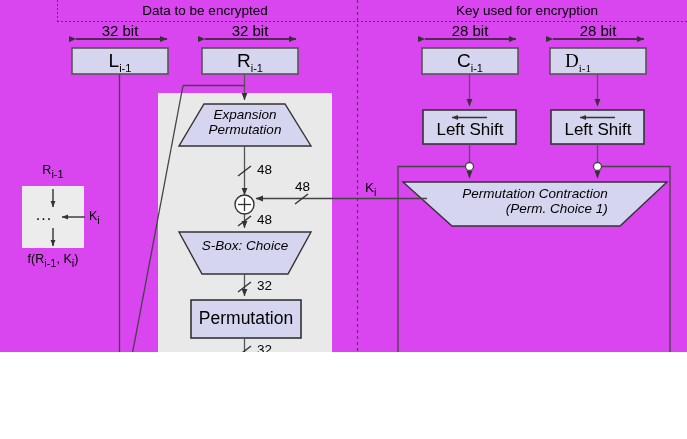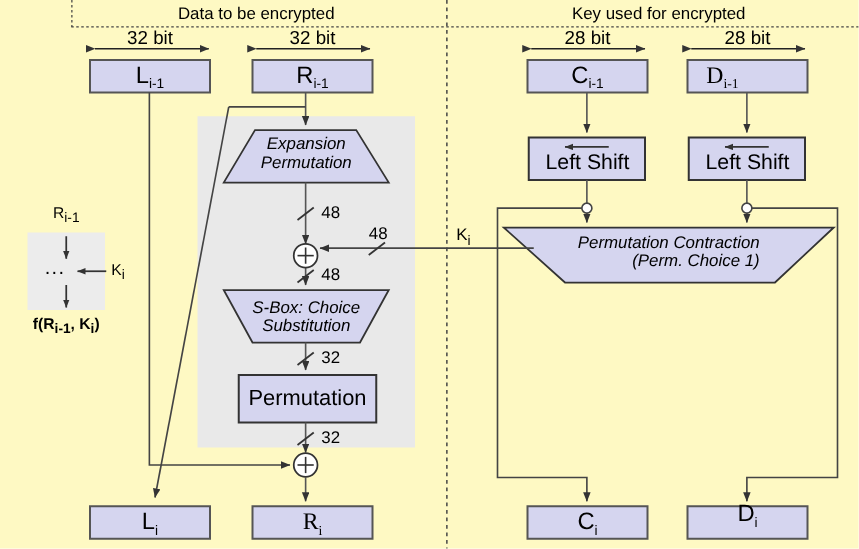--- a/index.html
+++ b/index.html
@@ -1,17 +1,17 @@
 <!DOCTYPE html>
 <html><head>
 <meta charset="utf-8">
 <style>
   html,body{margin:0;padding:0;background:#ffffff;}
   body{font-family:"Liberation Sans","DejaVu Sans",sans-serif;}
-  #stage{position:relative;width:687px;height:439px;background:#fef9c3;overflow:hidden;}
+  #stage{position:relative;width:687px;height:352px;background:#d946ef;overflow:hidden;}
   #svgroot{position:absolute;left:0;top:0;width:687px;height:439px;}
 
   .lbl{position:absolute;color:#000;font-family:"Liberation Sans","DejaVu Sans",sans-serif;white-space:nowrap;}
   .hdr{font-size:13.5px;}
   .bitlbl{font-size:15px;}
   .boxlbl{font-size:19px;}
   .sub{font-size:11px;vertical-align:sub;}
   .shapelbl{font-size:13.5px;line-height:15px;text-align:center;font-style:italic;}
   .numlbl{font-size:13.5px;}
   .kilbl{font-size:13.5px;}
@@ -134,21 +134,21 @@
     </g>
 
     <g stroke="#333" stroke-width="1.4" fill="none">
       <line x1="53" y1="189" x2="53" y2="207" marker-end="url(#ahs)"></line>
       <line x1="53" y1="228" x2="53" y2="246" marker-end="url(#ahs)"></line>
       <line x1="85" y1="217" x2="62" y2="217" marker-end="url(#ahs)"></line>
     </g>
   </svg>
 
   <div class="lbl hdr ctr" style="left:205px;top:3px;">Data to be encrypted</div>
-  <div class="lbl hdr ctr" style="left:527px;top:3px;">Key used for encrypted</div>
+  <div class="lbl hdr ctr" style="left:527px;top:3px;">Key used for encryption</div>
 
   <div class="lbl bitlbl ctr" style="left:120px;top:22px;">32 bit</div>
   <div class="lbl bitlbl ctr" style="left:250px;top:22px;">32 bit</div>
   <div class="lbl bitlbl ctr" style="left:470px;top:22px;">28 bit</div>
   <div class="lbl bitlbl ctr" style="left:598px;top:22px;">28 bit</div>
 
   <div class="lbl boxlbl ctr" style="left:120px;top:50px;"><span>L</span><span class="sub">i-1</span></div>
   <div class="lbl boxlbl ctr" style="left:250px;top:50px;"><span>R</span><span class="sub">i-1</span></div>
   <div class="lbl boxlbl ctr" style="left:470px;top:50px;"><span>C</span><span class="sub">i-1</span></div>
   <div class="lbl boxlbl ctr" style="left:578px;top:50px;font-family:Liberation Serif, serif;"><span>D</span><span class="sub">i-1</span></div>
@@ -158,21 +158,20 @@
   <div class="lbl boxlbl ctr" style="left:470px;top:407px;"><span>C</span><span class="sub">i</span></div>
   <div class="lbl boxlbl ctr" style="left:598px;top:401px;"><span>D</span><span class="sub">i</span></div>
 
   <div class="lbl shapelbl ctr" style="left:245px;top:107px;">
     <div>Expansion</div>
     <div>Permutation</div>
   </div>
 
   <div class="lbl shapelbl ctr" style="left:245px;top:238px;">
     <div>S-Box: Choice</div>
-    <div>Substitution</div>
   </div>
 
   <div class="lbl ctr" style="left:246px;top:308px;font-size:17.5px;">Permutation</div>
 
   <div class="lbl ctr" style="left:470px;top:120px;font-size:17px;">Left Shift</div>
   <div class="lbl ctr" style="left:598px;top:120px;font-size:17px;">Left Shift</div>
 
   <div class="lbl shapelbl ctr" style="left:535px;top:186px;text-align:right;">
     <div>Permutation Contraction</div>
     <div>(Perm. Choice 1)</div>
@@ -185,15 +184,15 @@
   <div class="lbl numlbl" style="left:257px;top:342px;">32</div>
 
   <div class="lbl kilbl" style="left:365px;top:180px;"><span>K</span><span class="sub">i</span></div>
 
   <div class="lbl legtop ctr" style="left:53px;top:163px;"><span>R</span><span class="sub">i-1</span></div>
 
   <div class="lbl ctr" style="left:44px;top:206px;font-size:16px;letter-spacing:1px;">...</div>
 
   <div class="lbl legtop" style="left:89px;top:209px;"><span>K</span><span class="sub">i</span></div>
 
-  <div class="lbl legbot ctr" style="left:53px;top:252px;font-weight:bold;"><span>f(R</span><span class="sub">i-1</span><span>, K</span><span class="sub">i</span><span>)</span></div>
+  <div class="lbl legbot ctr" style="left:53px;top:252px;"><span>f(R</span><span class="sub">i-1</span><span>, K</span><span class="sub">i</span><span>)</span></div>
 
 </div>
 
 </body></html>

